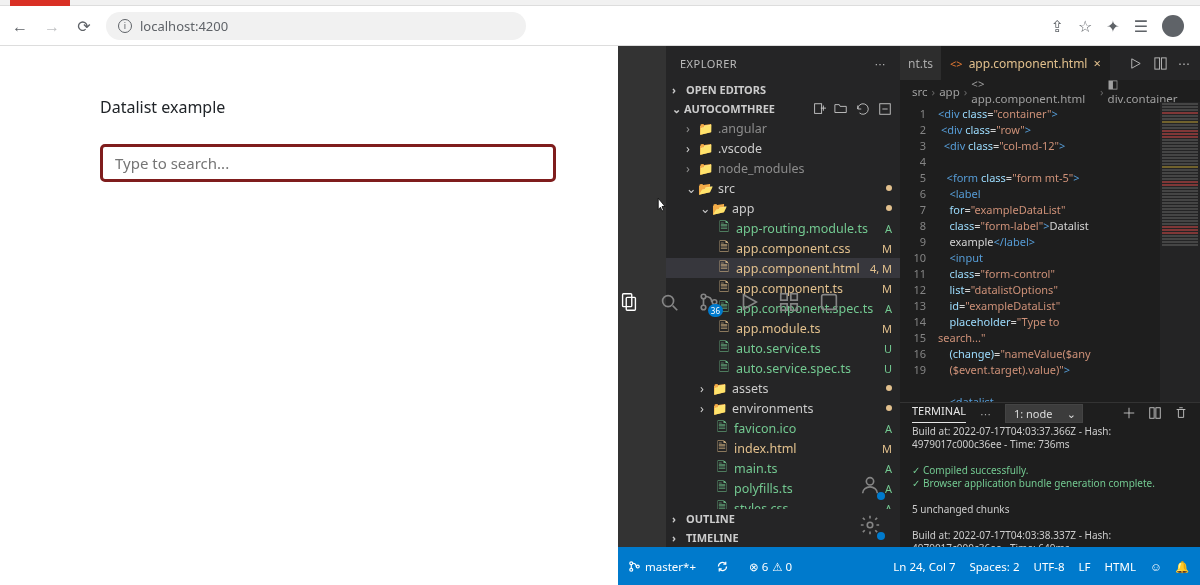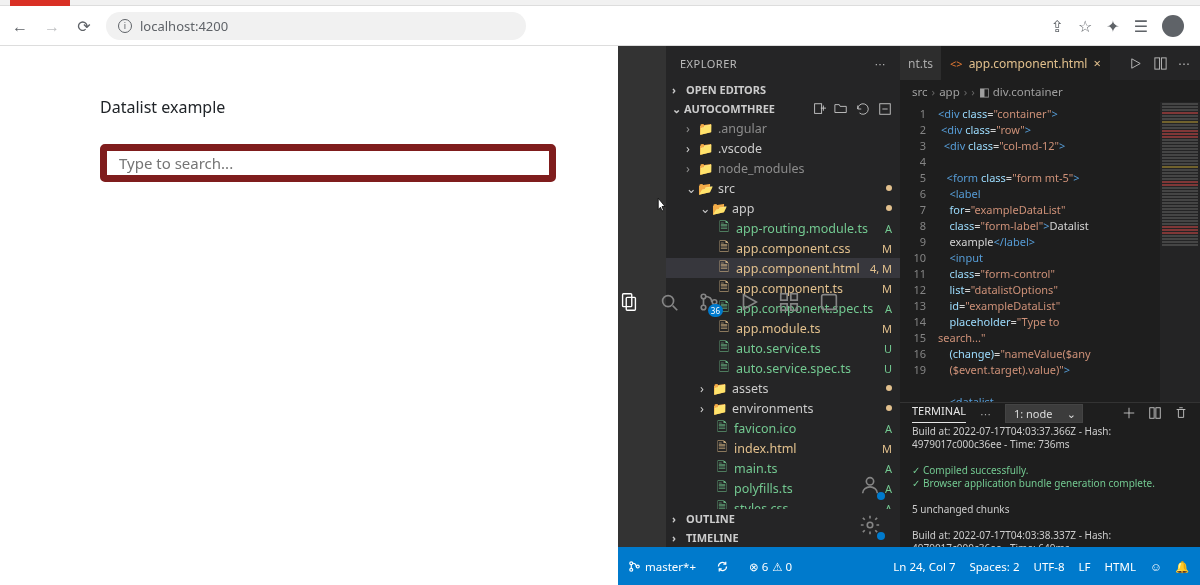--- a/index.html
+++ b/index.html
@@ -12,21 +12,21 @@
     .nav-btn { width:20px; height:20px; display:flex; align-items:center; justify-content:center; color:#5f6368; cursor:pointer; }
     .url-bar { flex:1; height:28px; background:#f1f1f1; border-radius:20px; display:flex; align-items:center; padding:0 12px; gap:8px; color:#5f6368; font-size:13px; max-width:420px }
     .info-circle { width:14px; height:14px; border:1.3px solid #5f6368; border-radius:50%; display:flex; align-items:center; justify-content:center; font-size:9px; }
     .toolbar-right { display:flex; gap:14px; align-items:center; margin-right:6px; color:#5f6368 }
     
     .main { flex:1; display:flex; min-height:0; }
     
     
     .page { width:618px; background:#fff; padding:50px 0 0 100px }
     .pg-title { font-size:16px; color:#212529; margin-bottom:26px }
-    .search-box { width:456px; height:38px; border:7px solid #7f1d1d; border-radius:5px; padding:6px 12px; font-size:15px; color:#6c757d; background:#fff; }
+    .search-box { width:456px; height:38px; border:3px solid #7f1d1d; border-radius:5px; padding:6px 12px; font-size:15px; color:#6c757d; background:#fff; }
     
     
     .vscode { flex:1; display:flex; flex-direction:column; background:#1e1e1e; color:#ccc; font-size:12px; font-family:'Segoe UI',sans-serif }
     .vs-body { flex:1; display:flex; min-height:0 }
     .activity { width:48px; background:#333; display:flex; flex-direction:row; align-items:center; padding-top:10px; gap:18px }
     .act-btn { width:24px; height:24px; color:#858585; cursor:pointer; position:relative; display:flex; align-items:center; justify-content:center }
     .act-btn.active { color:#fff }
     .act-badge { position:absolute; right:-3px; bottom:-3px; background:#007acc; color:#fff; font-size:8px; padding:1px 3px; border-radius:8px }
     .act-btn svg { width:22px; height:22px }
     .activity-bottom { margin-top:auto; margin-bottom:10px; display:flex; flex-direction:column; gap:16px; align-items:center }
@@ -350,20 +350,21 @@
                 <rect x="9" y="2" width="5" height="12"></rect>
               </svg>
             <span>⋯</span>
           </div>
         </div>
         <div class="crumb" id="crumb">
             <span>src</span>
             <span class="sep">›</span>
             <span>app</span>
             <span class="sep">›</span>
+            <span>&lt;&gt; app.component.html</span>
             <span class="sep">›</span>
             <span>◧ div.container</span>
           </div>
         <div class="code-wrap">
           <div class="gutter" id="gutter">
               <div>1</div>
               <div>2</div>
               <div>3</div>
               <div>4</div>
               <div>5</div>

